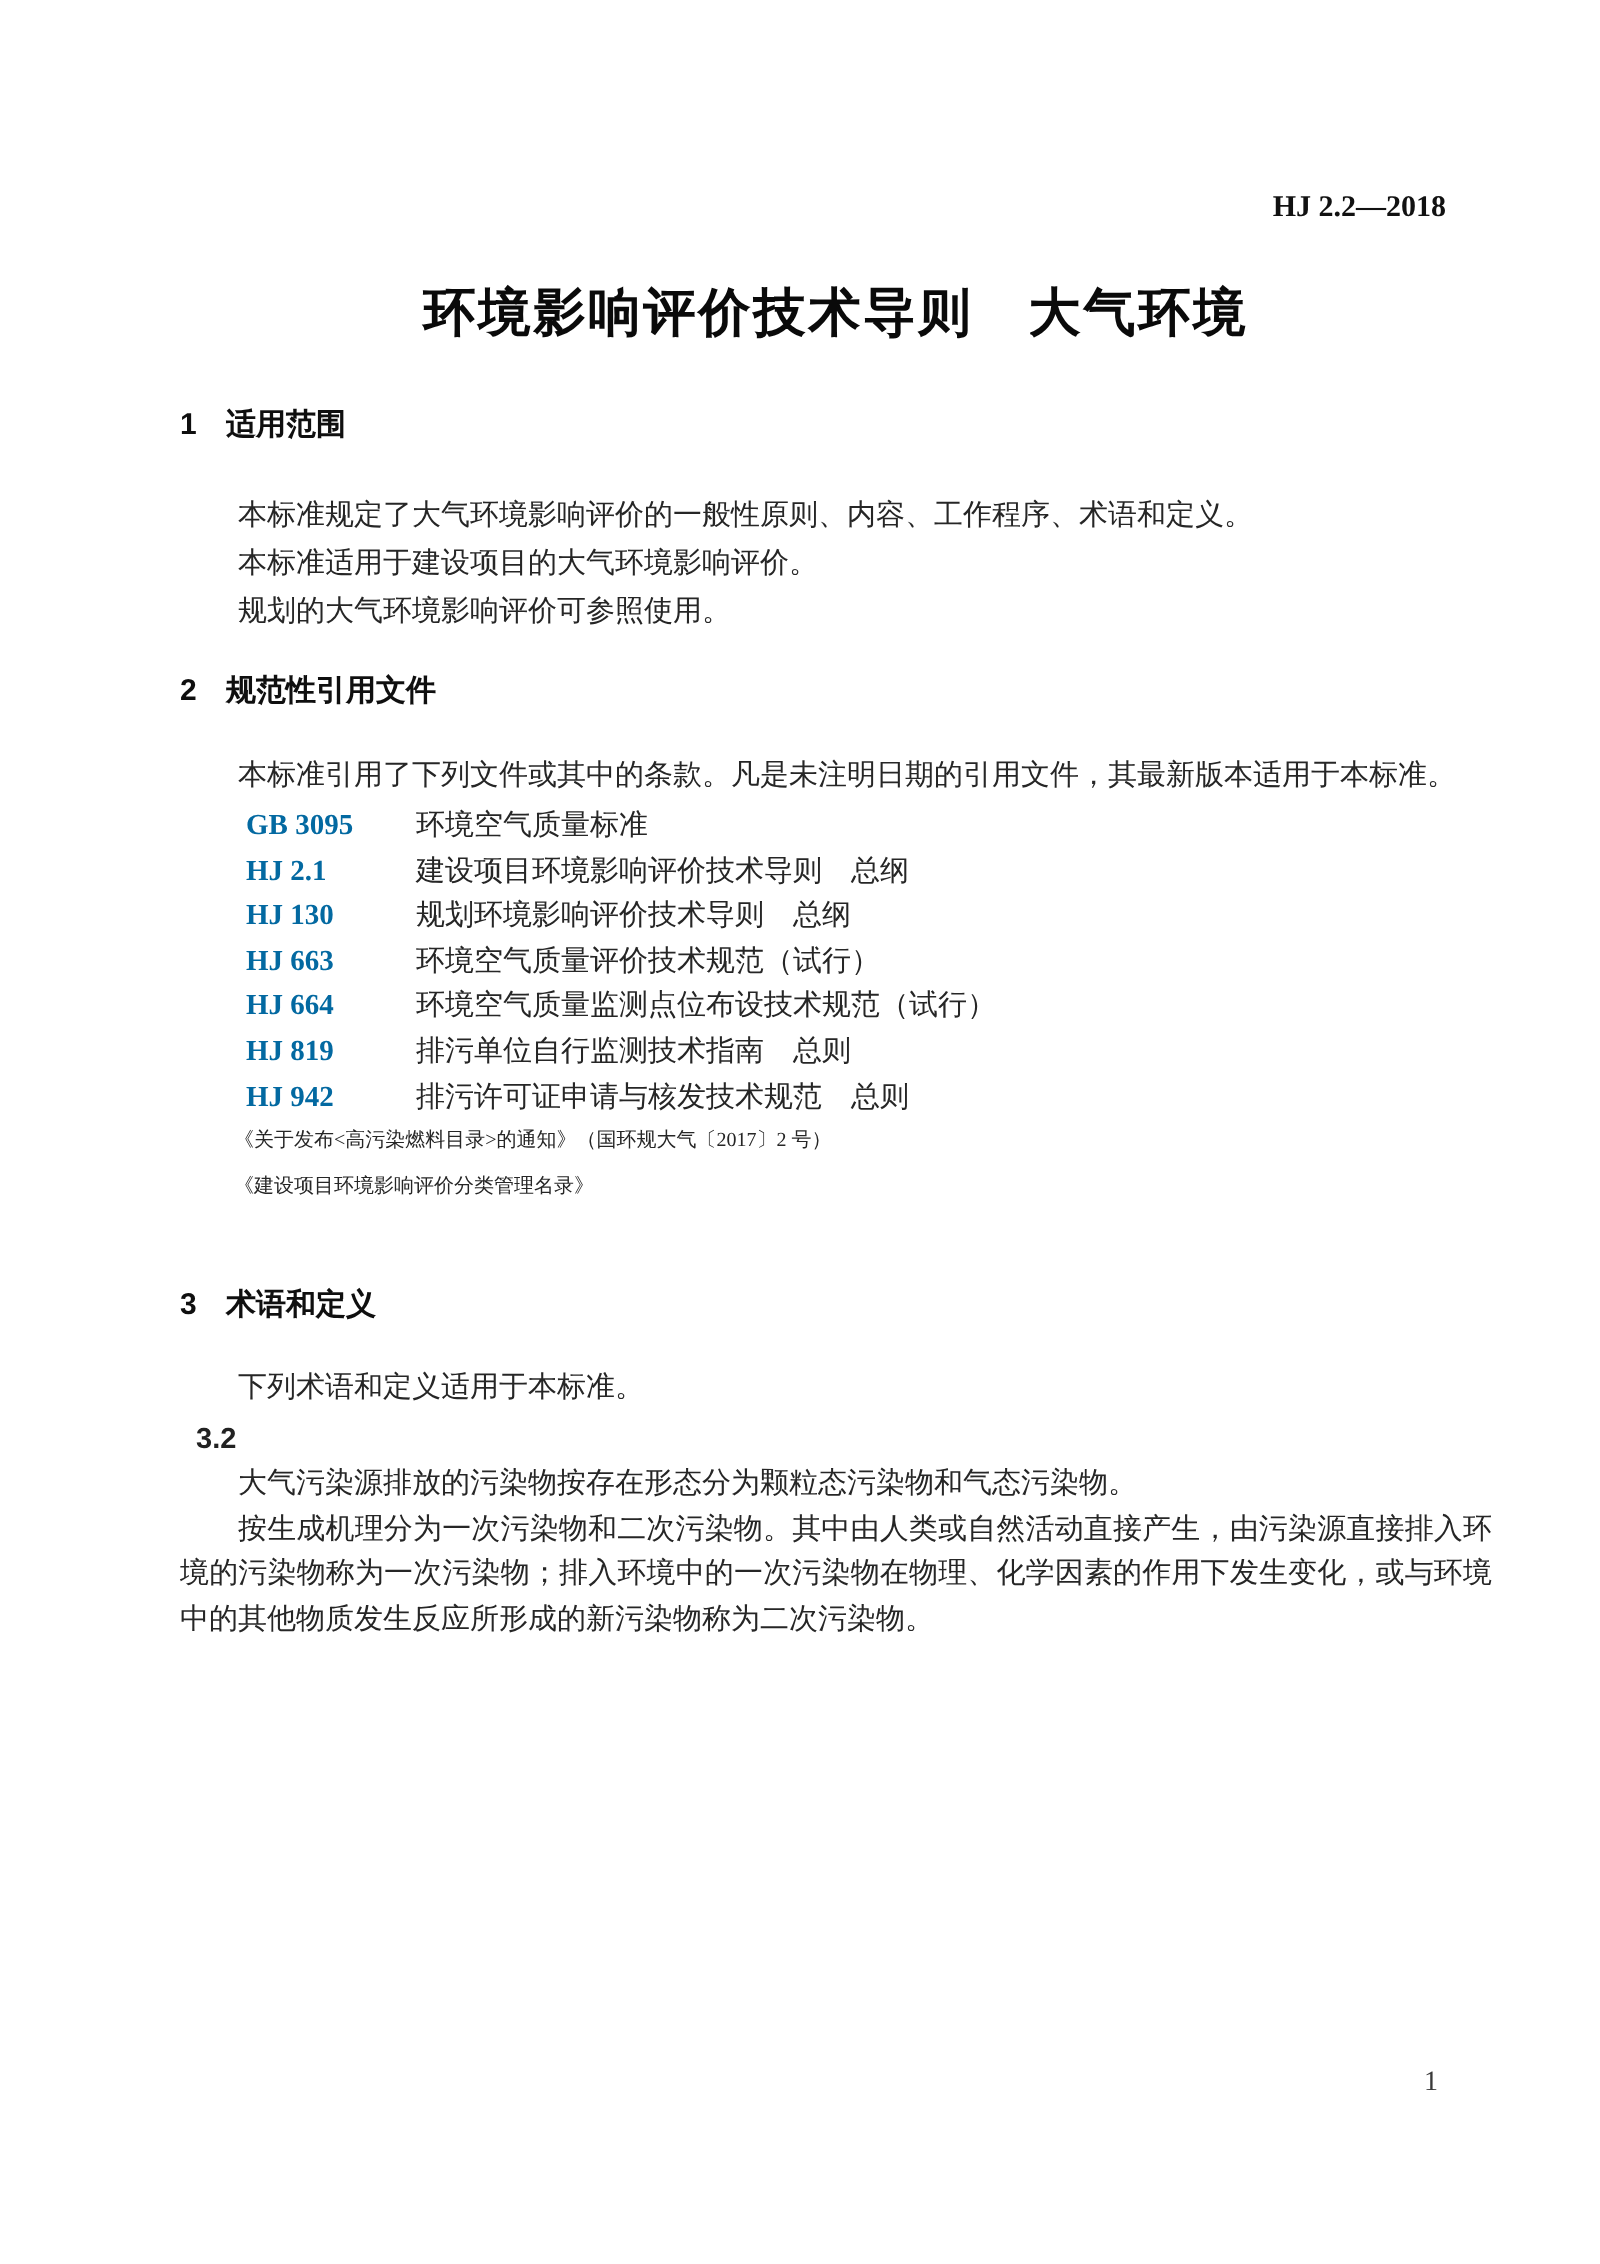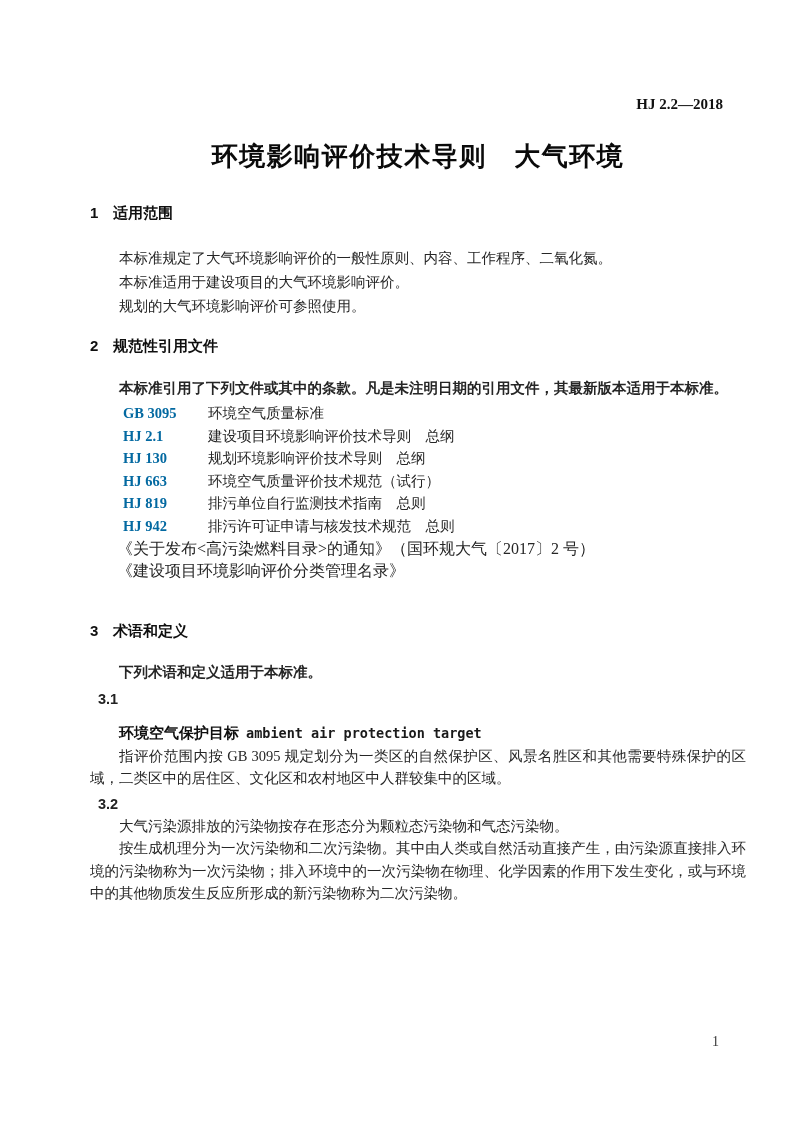--- a/index.html
+++ b/index.html
@@ -27,34 +27,34 @@
 
   .sec-heading {
     font-family:"Liberation Sans","DejaVu Sans",sans-serif;
     font-weight:bold; font-size:15px; line-height:16px; color:#0f0f0f;
   }
   .sec-num { display:inline-block; width:23px; }
   .h1 { margin-top:36px; }
   .h2 { margin-top:20px; }
   .h3 { margin-top:40px; }
 
-  .body-p { font-size:14.5px; line-height:22.5px; text-align:justify; text-indent:2em;font-weight:bold; }
+  .body-p { font-size:14.5px; line-height:22.5px; text-align:justify; text-indent:2em; }
   .sec1-paras { margin-top:25px; }
   .sec1-paras p { font-size:14.5px; line-height:24px; text-indent:2em; }
   .intro2 { margin-top:23px; line-height:23px; }
   .intro3 { margin-top:22px; line-height:23px; }
 
   .ref-list { margin-top:2px; }
   .ref-row { padding-left:33px; line-height:22.6px; font-size:14.5px; }
   .ref-code {
     display:inline-block; min-width:85px;
     font-family:"Liberation Serif","DejaVu Serif",serif;
     font-weight:bold; color:#0369a1;
   }
-  .doc-line { padding-left:27px; line-height:22.6px; font-size:16px; }
+  .doc-line { padding-left:27px; line-height:22.6px; font-size:10px; }
 
   .term-num {
     font-family:"Liberation Sans","DejaVu Sans",sans-serif;
     font-weight:bold; font-size:14.5px; line-height:16px;
     padding-left:8px; color:#222;
   }
   .t1 { margin-top:7px; } .t2 { margin-top:6px; } .t3 { margin-top:8px; }
   .term-heading { margin-top:17px; padding-left:29px; line-height:17px; }
   .term-zh {
     font-family:"Liberation Sans","DejaVu Sans",sans-serif;
@@ -81,21 +81,21 @@
 
     <div class="doc-code">HJ 2.2—2018</div>
 
     <div class="doc-title">环境影响评价技术导则　大气环境</div>
 
     <section>
       <div class="sec-heading h1">
         <span class="sec-num">1</span><span>适用范围</span>
       </div>
       <div class="sec1-paras">
-        <p>本标准规定了大气环境影响评价的一般性原则、内容、工作程序、二氧化氮。</p>
+        <p>本标准规定了大气环境影响评价的一般性原则、内容、工作程序、术语和定义。</p>
         <p>本标准适用于建设项目的大气环境影响评价。</p>
         <p>规划的大气环境影响评价可参照使用。</p>
       </div>
     </section>
 
     <section>
       <div class="sec-heading h2">
         <span class="sec-num">2</span><span>规范性引用文件</span>
       </div>
       <p class="body-p intro2">本标准引用了下列文件或其中的条款。凡是未注明日期的引用文件，其最新版本适用于本标准。</p>
@@ -106,45 +106,39 @@
         <div class="ref-row">
           <span class="ref-code">HJ 2.1</span><span>建设项目环境影响评价技术导则　总纲</span>
         </div>
         <div class="ref-row">
           <span class="ref-code">HJ 130</span><span>规划环境影响评价技术导则　总纲</span>
         </div>
         <div class="ref-row">
           <span class="ref-code">HJ 663</span><span>环境空气质量评价技术规范（试行）</span>
         </div>
         <div class="ref-row">
+          <span class="ref-code">HJ 664</span><span>环境空气质量监测点位布设技术规范（试行）</span>
+        </div>
+        <div class="ref-row">
           <span class="ref-code">HJ 819</span><span>排污单位自行监测技术指南　总则</span>
         </div>
         <div class="ref-row">
           <span class="ref-code">HJ 942</span><span>排污许可证申请与核发技术规范　总则</span>
         </div>
         <div class="doc-line">《关于发布&lt;高污染燃料目录&gt;的通知》（国环规大气〔2017〕2 号）</div>
         <div class="doc-line">《建设项目环境影响评价分类管理名录》</div>
       </div>
     </section>
 
     <section>
       <div class="sec-heading h3">
         <span class="sec-num">3</span><span>术语和定义</span>
       </div>
       <p class="body-p intro3">下列术语和定义适用于本标准。</p>
 
-      <div>
-        <div class="term-num t1">3.1</div>
-        <div class="term-heading">
-          <span class="term-zh">环境空气保护目标</span><span class="term-en">ambient air protection target</span>
-        </div>
-        <div class="term-def">
-          <p>指评价范围内按 GB 3095 规定划分为一类区的自然保护区、风景名胜区和其他需要特殊保护的区域，二类区中的居住区、文化区和农村地区中人群较集中的区域。</p>
-        </div>
-      </div>
 
       <div>
         <div class="term-num t2">3.2</div>
         <div class="term-def">
           <p>大气污染源排放的污染物按存在形态分为颗粒态污染物和气态污染物。</p>
           <p>按生成机理分为一次污染物和二次污染物。其中由人类或自然活动直接产生，由污染源直接排入环境的污染物称为一次污染物；排入环境中的一次污染物在物理、化学因素的作用下发生变化，或与环境中的其他物质发生反应所形成的新污染物称为二次污染物。</p>
         </div>
       </div>
 
     </section>

